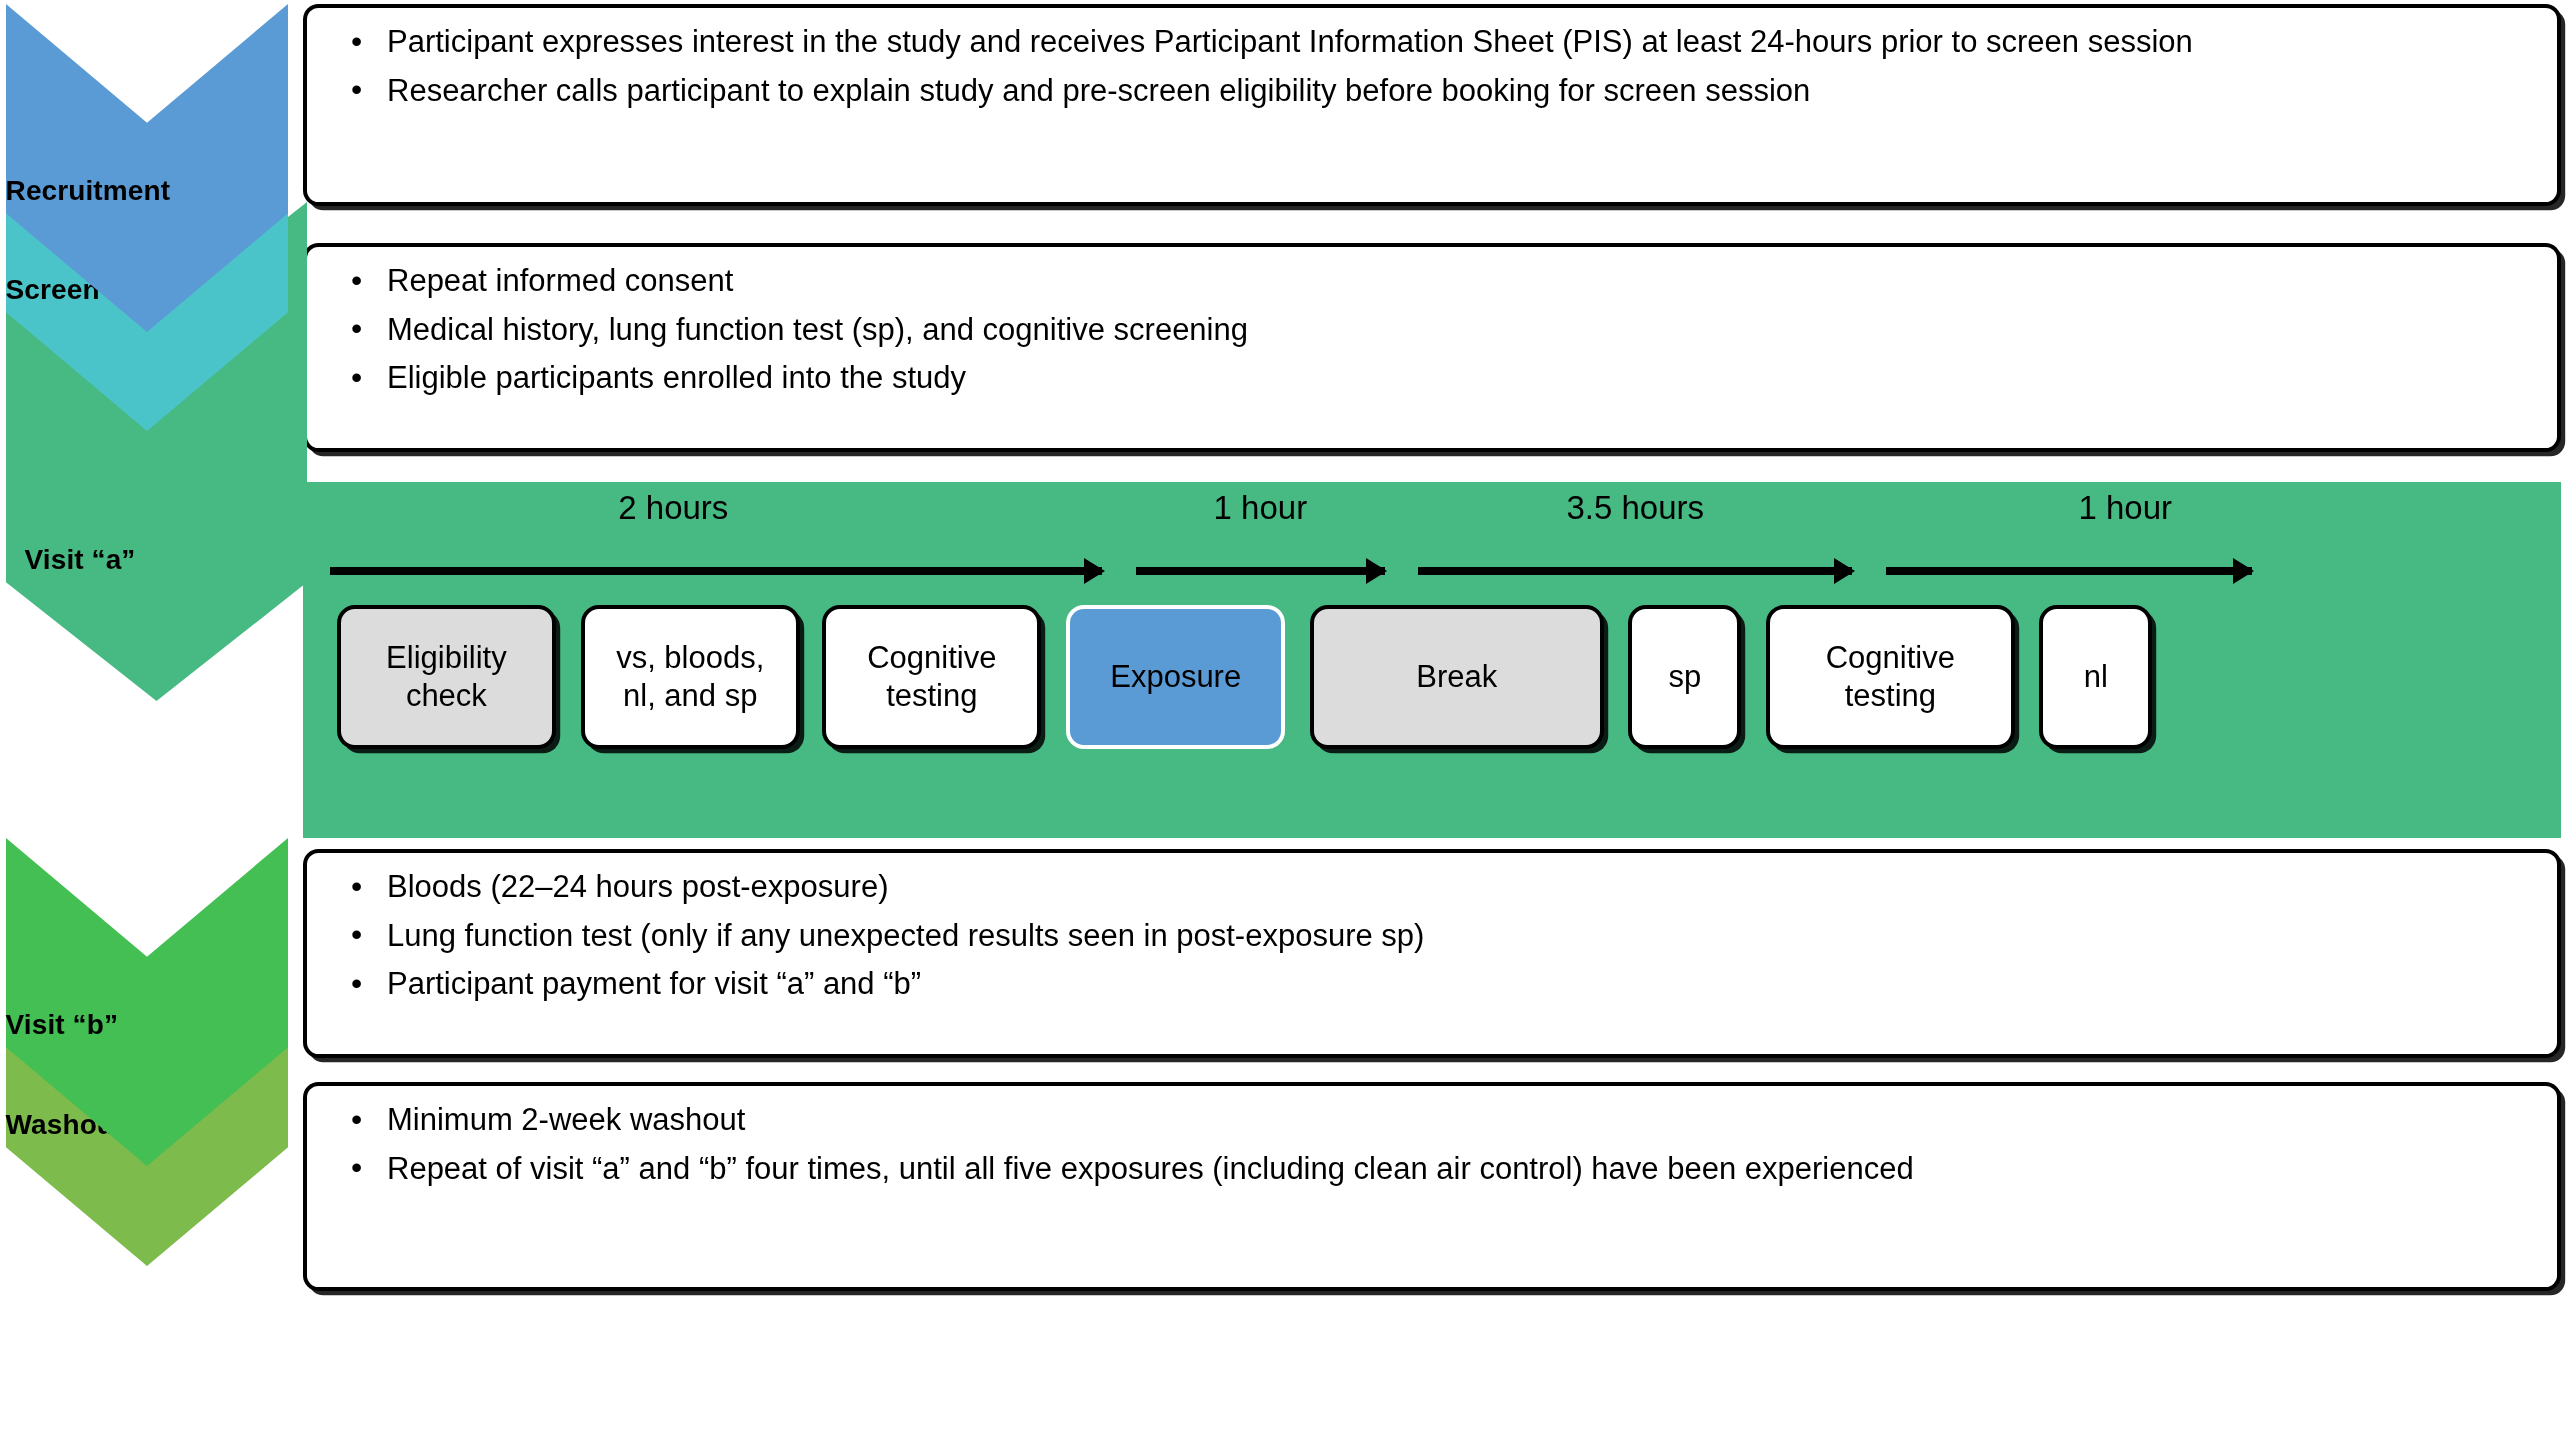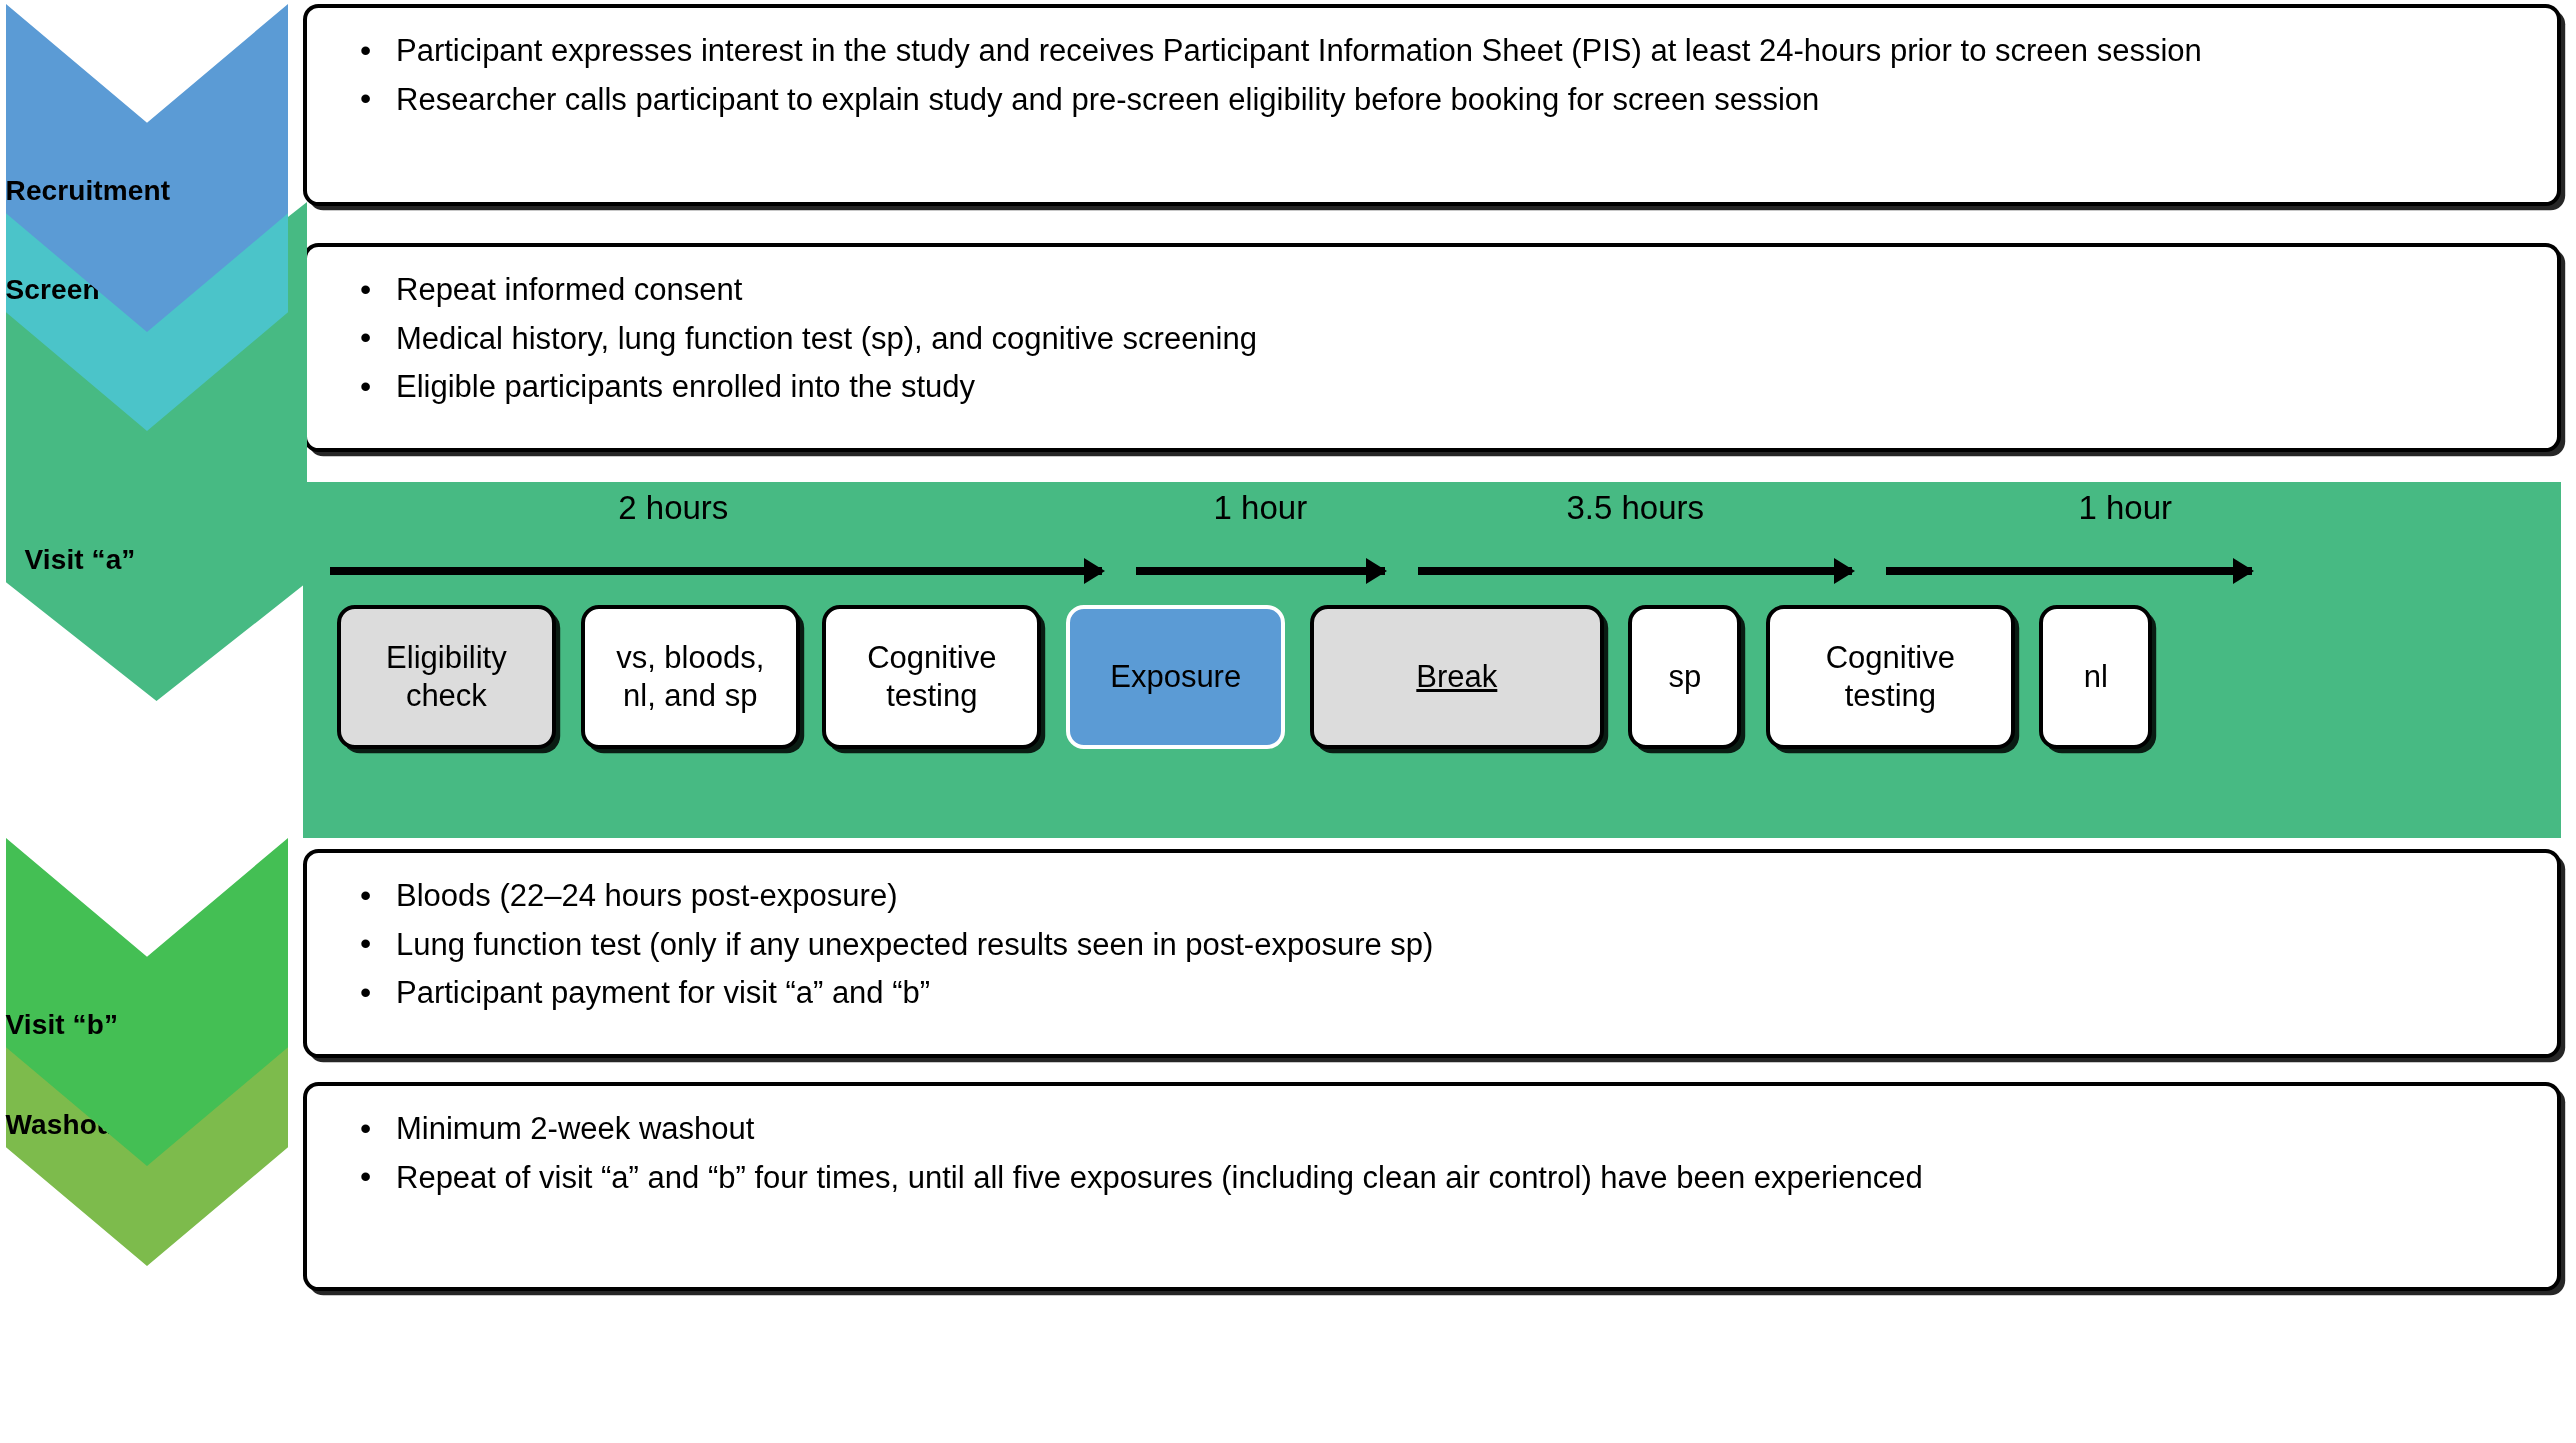--- a/index.html
+++ b/index.html
@@ -13,21 +13,21 @@
   .chevron .chev-shape{position:absolute;left:0;top:0;width:100%;height:100%;}
   .chev-label{position:relative;z-index:3;font-weight:bold;font-size:28px;
               letter-spacing:0.1px;line-height:1;padding-bottom:0px;}
 
   
   #content-column{position:absolute;left:303px;top:0;width:2262px;height:1444px;}
 
   .panel{position:absolute;left:0;width:2258px;box-sizing:border-box;
          background:#ffffff;border:4.2px solid #000;border-radius:15.4px;
          box-shadow:4.9px 4.9px 0 -0.7px rgba(0,0,0,.85);}
-  .bullets{list-style:none;margin:14px;padding:9px 21px 7px 21px;}
+  .bullets{list-style:none;margin:5px;padding:9px 21px 7px 21px;}
   .bullets li{position:relative;padding-left:54px;font-size:31px;line-height:1.30;
               margin-bottom:8.4px;}
   .bullets li:last-child{margin-bottom:0;}
   .bullets li::before{content:"\2022";position:absolute;left:18px;top:-1.4px;
                       font-size:32px;line-height:1.30;}
 
   
   #visit-a-band{position:absolute;left:0;background:#47BA83;box-sizing:border-box;}
 
   .dur-row{position:absolute;left:0;top:0;width:100%;height:105px;}
@@ -112,21 +112,21 @@
         <div class="arrow" style="left: 1.2%; width: 34.2%;"></div>
         <div class="arrow" style="left: 36.9%; width: 11%;"></div>
         <div class="arrow" style="left: 49.4%; width: 19.2%;"></div>
         <div class="arrow" style="left: 70.1%; width: 16.2%;"></div>
       </div>
     <div class="box-row" id="box-row">
         <div class="tbox grey" style="left: 1.5%; width: 9.7%;">Eligibility<br>check</div>
         <div class="tbox " style="left: 12.3%; width: 9.7%;">vs, bloods,<br>nl, and sp</div>
         <div class="tbox " style="left: 23%; width: 9.7%;">Cognitive<br>testing</div>
         <div class="tbox blue" style="left: 33.8%; width: 9.7%;">Exposure</div>
-        <div class="tbox grey" style="left: 44.6%; width: 13%; text-decoration: underline;">Break</div>
+        <div class="tbox grey" style="left: 44.6%; width: 13%;">Break</div>
         <div class="tbox " style="left: 58.7%; width: 5%;">sp</div>
         <div class="tbox " style="left: 64.8%; width: 11%;">Cognitive<br>testing</div>
         <div class="tbox " style="left: 76.9%; width: 5%;">nl</div>
       </div>
   </div>
 
   <div class="panel" id="panel-visit-b" style="top:849px;height:209px;">
     <ul class="bullets">
       <li>Bloods (22–24 hours post-exposure)</li>
       <li>Lung function test (only if any unexpected results seen in post-exposure sp)</li>

